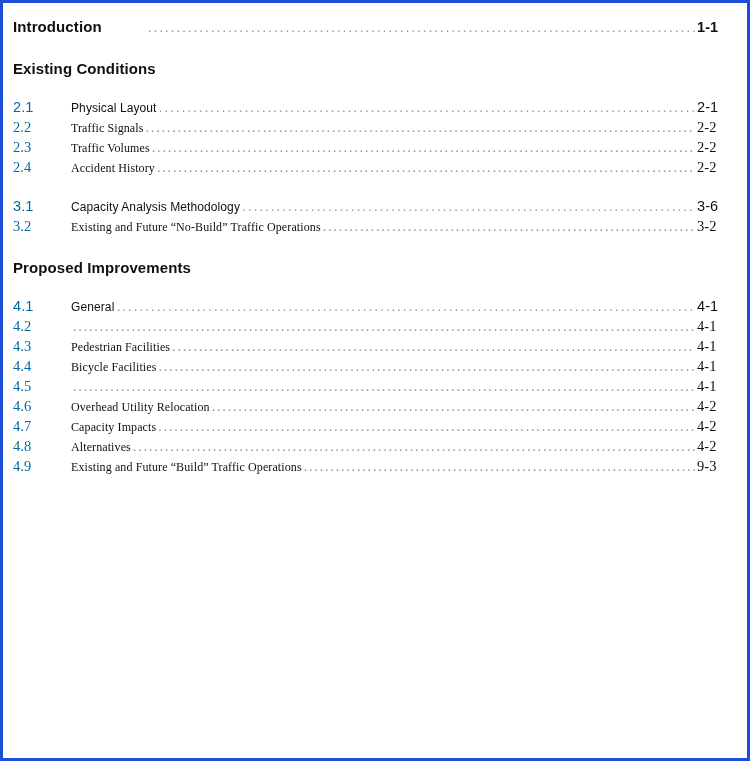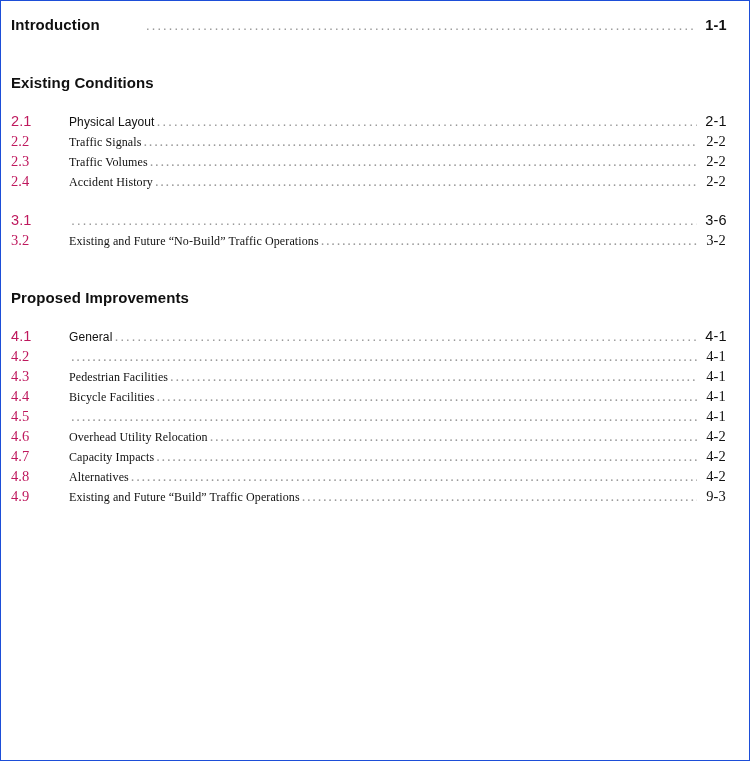--- a/index.html
+++ b/index.html
@@ -12,21 +12,21 @@
     font-family: "Liberation Sans", sans-serif;
     color: #000000;
   }
 
   .page {
     position: relative;
     width: 750px;
     height: 761px;
     box-sizing: border-box;
     background: #ffffff;
-    border: 1px solid #1d4ed8;
+    border: 3px solid #1d4ed8;
     overflow: hidden;
   }
 
   .toc {
     position: absolute;
     left: 0;
     top: 0;
     right: 0;
     padding: 6px 16px 0 10px;
     box-sizing: border-box;
@@ -38,21 +38,21 @@
     align-items: baseline;
     width: 100%;
     box-sizing: border-box;
   }
 
   .num {
     flex: 0 0 auto;
     width: 58px;
     text-align: left;
     font-size: 14.5px;
-    color: #be185d;
+    color: #0369a1;
     letter-spacing: 0.1px;
   }
 
   .title {
     flex: 0 0 auto;
     font-size: 12px;
     color: #101010;
     white-space: nowrap;
     letter-spacing: 0.1px;
   }
@@ -71,21 +71,21 @@
     font-size: 14.5px;
     letter-spacing: 1.7px;
     color: #9a9a9a;
     white-space: nowrap;
     line-height: 1em;
   }
 
   .pageno {
     flex: 0 0 auto;
     width: 34px;
-    text-align: center;
+    text-align: left;
     font-size: 14.5px;
     color: #101010;
     letter-spacing: 0.1px;
   }
 
   
   .chapter {
     margin: 0;
     padding: 0;
   }
@@ -100,21 +100,21 @@
 
   
   .chapter.plain .leader::after { content: ""; }
   .chapter.plain .pageno { visibility: hidden; }
 
   
   .chapter.intro .title { padding-right: 44px; }
 
   
   .r-intro      { margin-top: 9px; }
-  .sec-head     { margin-top: 38px; }
+  .sec-head     { margin-top: 22px; }
   .sub          { margin-top: 3px; font-family: Liberation Serif, serif; }
   .sub-first    { margin-top: 22px; }
 </style>
 </head>
 <body>
 
 <div class="page">
   <div class="toc" id="toc-list">
       <div class="row chapter intro r-intro">
         <span class="num" style="width: 0px;"></span>
@@ -147,20 +147,21 @@
         <span class="pageno">2-2</span>
       </div>
       <div class="row section sub">
         <span class="num">2.4</span>
         <span class="title">Accident History</span>
         <span class="leader"></span>
         <span class="pageno">2-2</span>
       </div>
       <div class="row section sub-first">
         <span class="num">3.1</span>
+        <span class="title">Capacity Analysis Methodology</span>
         <span class="leader"></span>
         <span class="pageno">3-6</span>
       </div>
       <div class="row section sub">
         <span class="num">3.2</span>
         <span class="title">Existing and Future “No-Build” Traffic Operations</span>
         <span class="leader"></span>
         <span class="pageno">3-2</span>
       </div>
       <div class="row chapter plain sec-head">

